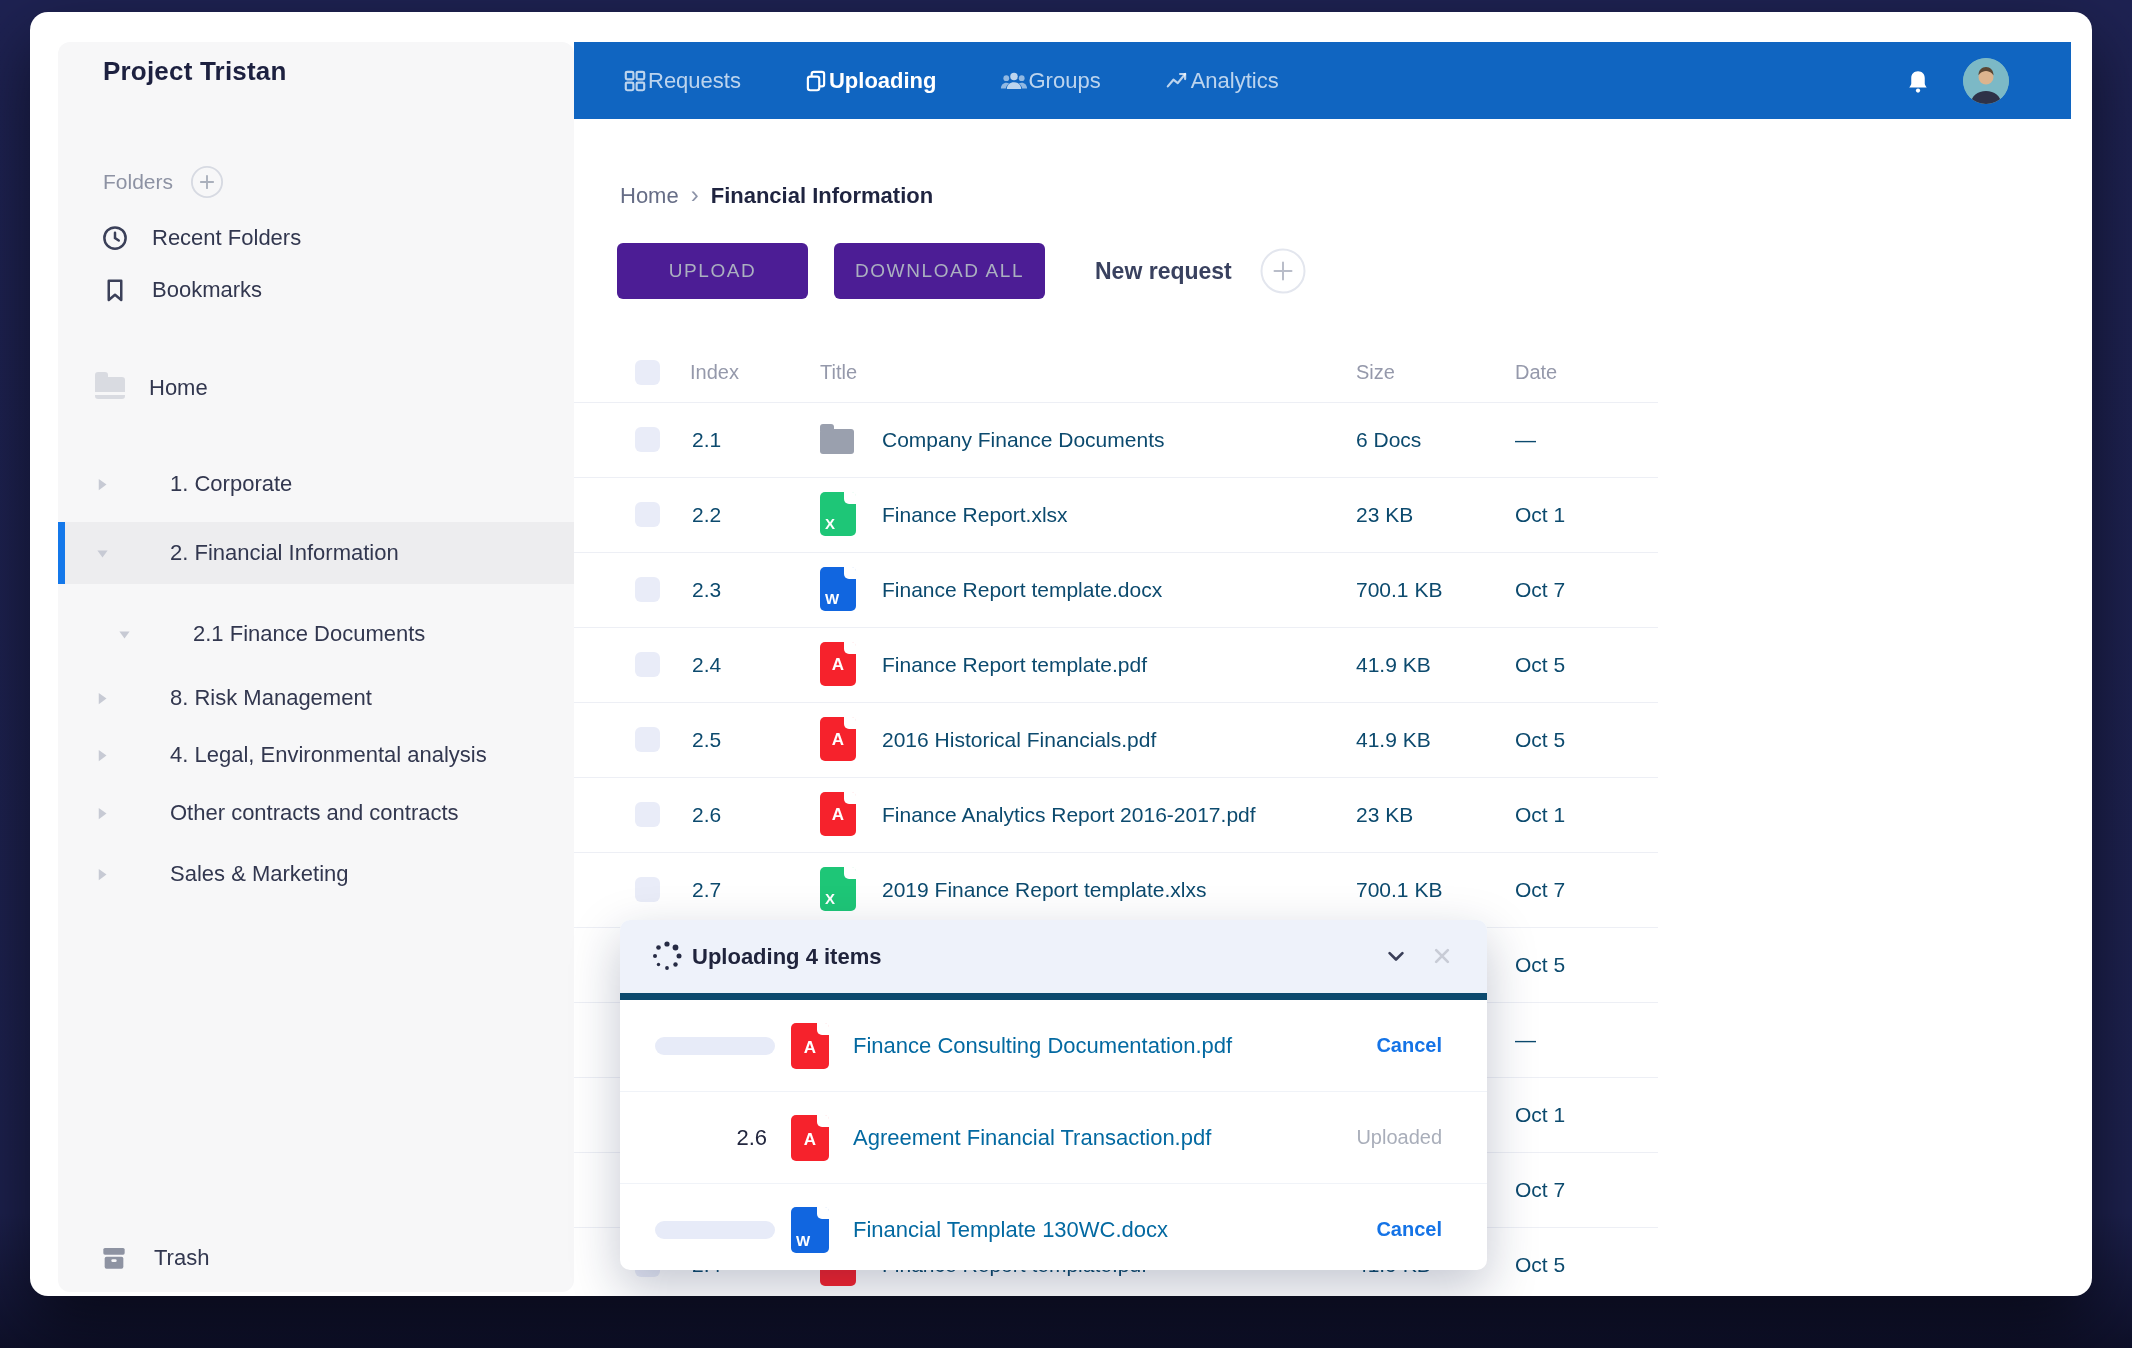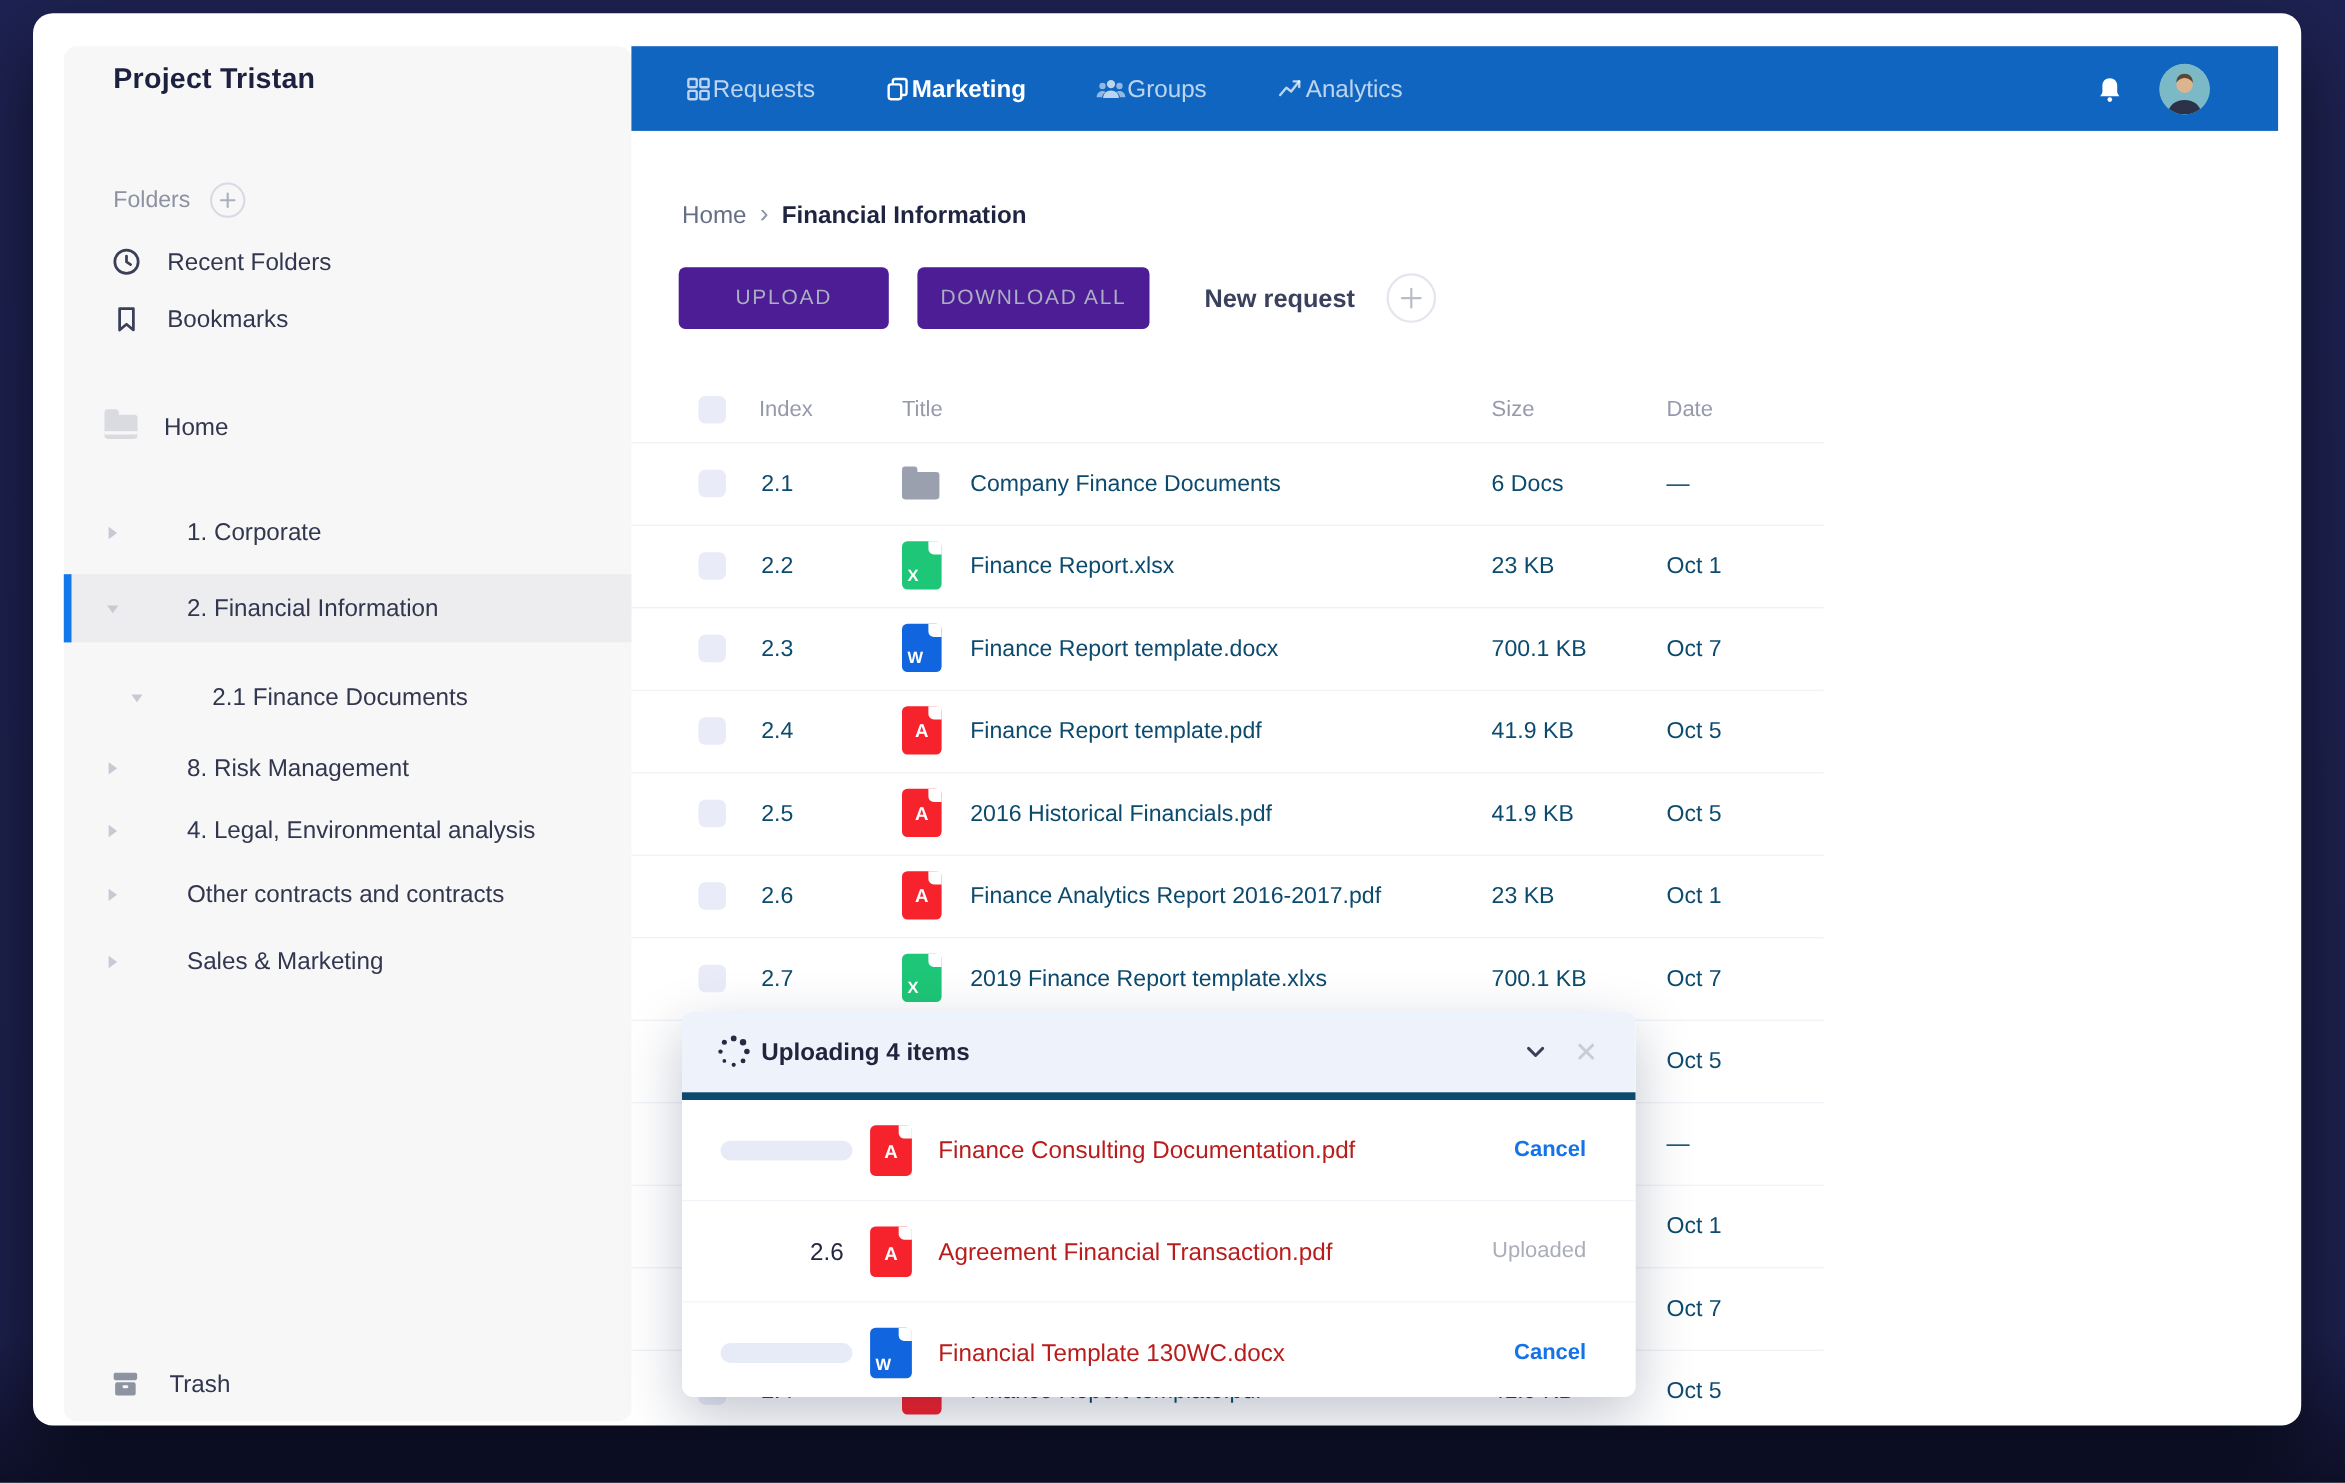--- a/index.html
+++ b/index.html
@@ -92,21 +92,21 @@
   .mh-btn{position:absolute;top:22px;background:transparent;border:none;padding:0;cursor:pointer;display:flex;}
   .mh-collapse{left:762px;}
   .mh-close{left:808px;}
   .mrow{height:91px;display:flex;align-items:center;border-bottom:1px solid #f0f3f8;}
   .mrow:last-child{border-bottom:none;}
   .mzone{margin-left:35px;width:120px;display:flex;justify-content:flex-end;align-items:center;}
   .ptrack{width:120px;height:18px;border-radius:9px;background:#e7ebf8;overflow:hidden;}
   .pfill{height:100%;border-radius:9px;background:#1473e6;}
   .midx{font-size:22px;color:#23273f;margin-right:8px;}
   .mrow .ficon{margin-left:16px;}
-  .mname{margin-left:24px;font-size:22px;color:#b91c1c;flex:1;white-space:nowrap;overflow:hidden;}
+  .mname{margin-left:24px;font-size:22px;color:#0369a1;flex:1;white-space:nowrap;overflow:hidden;}
   .maction{margin-right:45px;font-size:20px;}
   .maction.cancel{color:#1473e6;font-weight:700;cursor:pointer;}
   .maction.uploaded{color:#a9aeba;}
 </style>
 </head>
 <body>
 
 <div class="window">
 
   <aside class="sidebar">
@@ -236,21 +236,21 @@
           </span>
           <span class="tlabel">Requests</span>
         </div>
         <div class="tab active">
           <span class="nicon">
             <svg width="26" height="26" viewBox="0 0 24 24" fill="none" stroke="currentColor" stroke-width="2">
               <rect x="8" y="3.5" width="11.5" height="13.5" rx="2"></rect>
               <rect x="4.5" y="8" width="10.5" height="12.5" rx="2" fill="#1065c1"></rect>
             </svg>
           </span>
-          <span class="tlabel">Marketing</span>
+          <span class="tlabel">Uploading</span>
         </div>
         <div class="tab">
           <span class="nicon">
             <svg width="30" height="26" viewBox="0 0 28 24">
               <g fill="currentColor" opacity=".75">
                 <circle cx="6.8" cy="9.4" r="2.7"></circle>
                 <path d="M1.8 19c0-3.2 2.3-5.4 5-5.4 1 0 1.9.3 2.7.8-1.7 1.1-2.8 2.7-3.1 4.6z"></path>
                 <circle cx="21.2" cy="9.4" r="2.7"></circle>
                 <path d="M26.2 19c0-3.2-2.3-5.4-5-5.4-1 0-1.9.3-2.7.8 1.7 1.1 2.8 2.7 3.1 4.6z"></path>
               </g>

